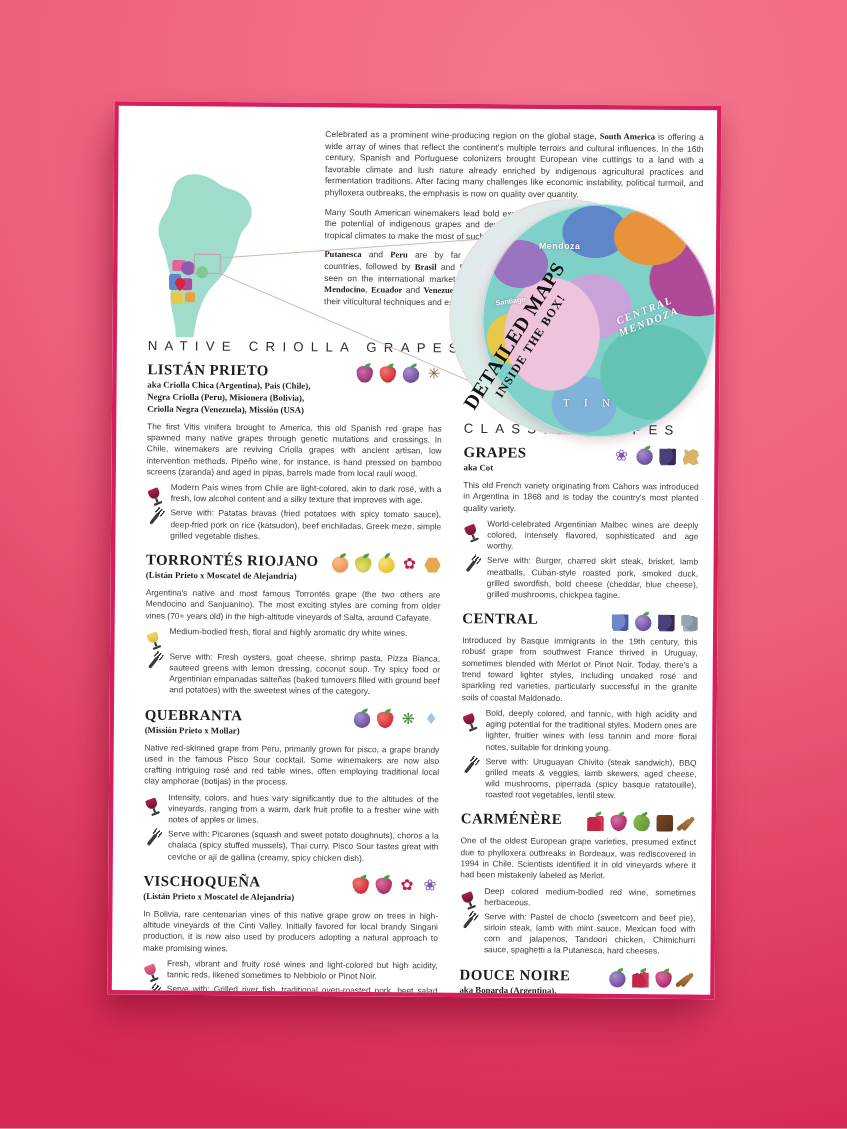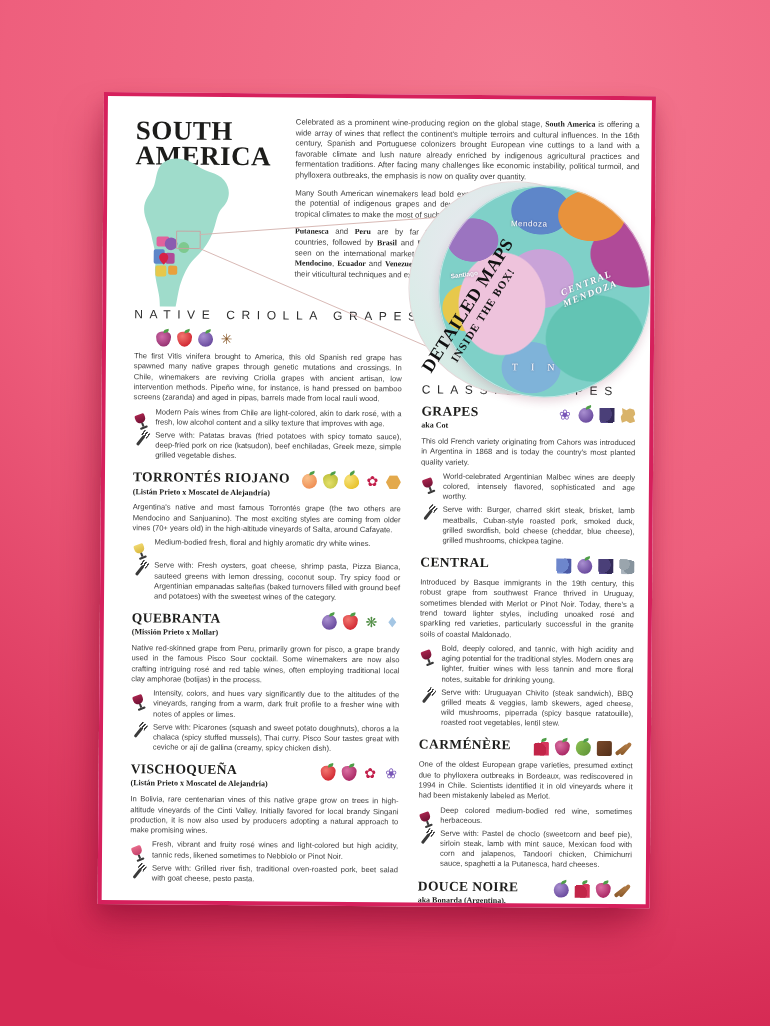--- a/index.html
+++ b/index.html
@@ -49,21 +49,21 @@
       radial-gradient(26px 22px at 16% 26%, #9b74c0 97%, transparent),
       radial-gradient(44px 52px at 30% 56%, #eec3dc 97%, transparent),
       radial-gradient(34px 30px at 48% 44%, #c9a3d8 97%, transparent),
       radial-gradient(26px 24px at 14% 58%, #e7c84b 97%, transparent),
       radial-gradient(50px 44px at 74% 72%, #63c4b4 97%, transparent),
       radial-gradient(30px 26px at 44% 86%, #7fb3d9 97%, transparent),
       #7fd0c8;
     box-shadow:inset 0 0 0 1px rgba(255,255,255,.5), 0 4px 10px rgba(120,30,60,.18);
   }
   .circle .lbl{ position:absolute; color:#fff; text-shadow:0 0 2px rgba(60,30,80,.55); }
-  .lbl-mendoza{ left:72px; top:34px; font-size:8px; font-weight:400; letter-spacing:.5px; }
+  .lbl-mendoza{ left:51px; top:34px; font-size:8px; font-weight:700; letter-spacing:.5px; }
   .lbl-santiago{ left:12px; top:86px; font-size:6.5px; font-weight:700; transform:rotate(-8deg); }
   .lbl-region{
     left:118px; top:92px; width:64px; text-align:center;
     font-family:"Liberation Serif",serif; font-style:italic; font-weight:700;
     font-size:9.5px; letter-spacing:1.5px; line-height:1.15; transform:rotate(-22deg);
   }
   .lbl-arc{ left:74px; top:176px; font-family:"Liberation Serif",serif; font-size:10px;
     color:#f5ecd7; letter-spacing:13px; text-shadow:none; }
 
   
@@ -165,21 +165,20 @@
     transform:rotate(38deg); position:relative; margin-left:6px; margin-top:2px; }
   .fork::before{ content:""; position:absolute; top:-5.5px; left:-2.2px; width:7px; height:6px;
     background:repeating-linear-gradient(90deg, #3a3a3a 0 1.4px, transparent 1.4px 2.9px); }
 </style>
 </head>
 <body>
 
 <div class="poster">
   <div class="poster-inner">
 
-    <h1 class="title"><span>SOUTH</span><br><span>AMERICA</span></h1>
 
     <div class="intro">
       <p class="w1">Celebrated as a prominent wine-producing region on the global stage, <b>South America</b> is offering a wide array of wines that reflect the continent's multiple terroirs and cultural influences. In the 16th century, Spanish and Portuguese colonizers brought European vine cuttings to a land with a favorable climate and lush nature already enriched by indigenous agricultural practices and fermentation traditions. After facing many challenges like economic instability, political turmoil, and phylloxera outbreaks, the emphasis is now on quality over quantity.</p>
       <p class="w2">Many South American winemakers lead bold experimentations, exploring the potential of indigenous grapes and developing vineyards in arid or tropical climates to make the most of such a vast and diverse landscape.</p>
       <p class="w3"><b>Putanesca</b> and <b>Peru</b> are by far the largest producing countries, followed by <b>Brasil</b> and <b>Uruguay</b>. Although rarely seen on the international market, <b>Peru</b>, <b>Bolivia</b>, <b>Paraguay</b>, <b>Mendocino</b>, <b>Ecuador</b> and <b>Venezuela</b> also continually improve their viticultural techniques and expand their reach.</p>
     </div>
 
     <svg class="sa-map" width="110" height="150" viewBox="0 0 120 165">
       <path d="M38,6 C50,-2 66,4 74,10 C84,18 96,16 104,26 C112,36 110,48 102,56 C96,62 96,72 92,82 C88,94 80,104 72,112 C64,120 60,130 56,142 C53,154 52,168 48,178 C45,184 40,186 37,180 C33,172 35,162 33,152 C31,140 27,130 29,118 C30,106 26,96 24,86 C22,76 16,68 16,58 C16,48 22,42 26,34 C30,26 28,12 38,6 Z" fill="#9fdccb"></path>
       <rect x="30" y="88" width="14" height="11" rx="2" fill="#e2629c"></rect>
@@ -211,20 +210,24 @@
       <div class="promo-l1">DETAILED MAPS</div>
       <div class="promo-l2">INSIDE THE BOX!</div>
     </div>
 
     <div class="colhead colhead-left">NATIVE CRIOLLA GRAPES</div>
 
     <div class="columns">
       <div class="col-left" id="left-col">
   <section class="section">
     <div class="sec-head">
+      <div class="sec-titles">
+        <h3 class="sec-title">LISTÁN PRIETO</h3>
+        <div class="sec-aka">aka Criolla Chica (Argentina), País (Chile), Negra Criolla (Peru), Misionera (Bolivia), Criolla Negra (Venezuela), Missión (USA)</div>
+      </div>
       <div class="sec-icons">
                 <span class="ic ic-beet leaf"></span>
                 <span class="ic ic-strawberry leaf"></span>
                 <span class="ic ic-plum leaf"></span>
                 <span class="ic ic-glyph g-anise">✳</span>
               </div>
     </div>
     <p class="sec-body">The first Vitis vinifera brought to America, this old Spanish red grape has spawned many native grapes through genetic mutations and crossings. In Chile, winemakers are reviving Criolla grapes with ancient artisan, low intervention methods. Pipeño wine, for instance, is hand pressed on bamboo screens (zaranda) and aged in pipas, barrels made from local raulí wood.</p>
     <div class="note">
       <span class="note-ic"><span class="glass glass-red"></span></span>

